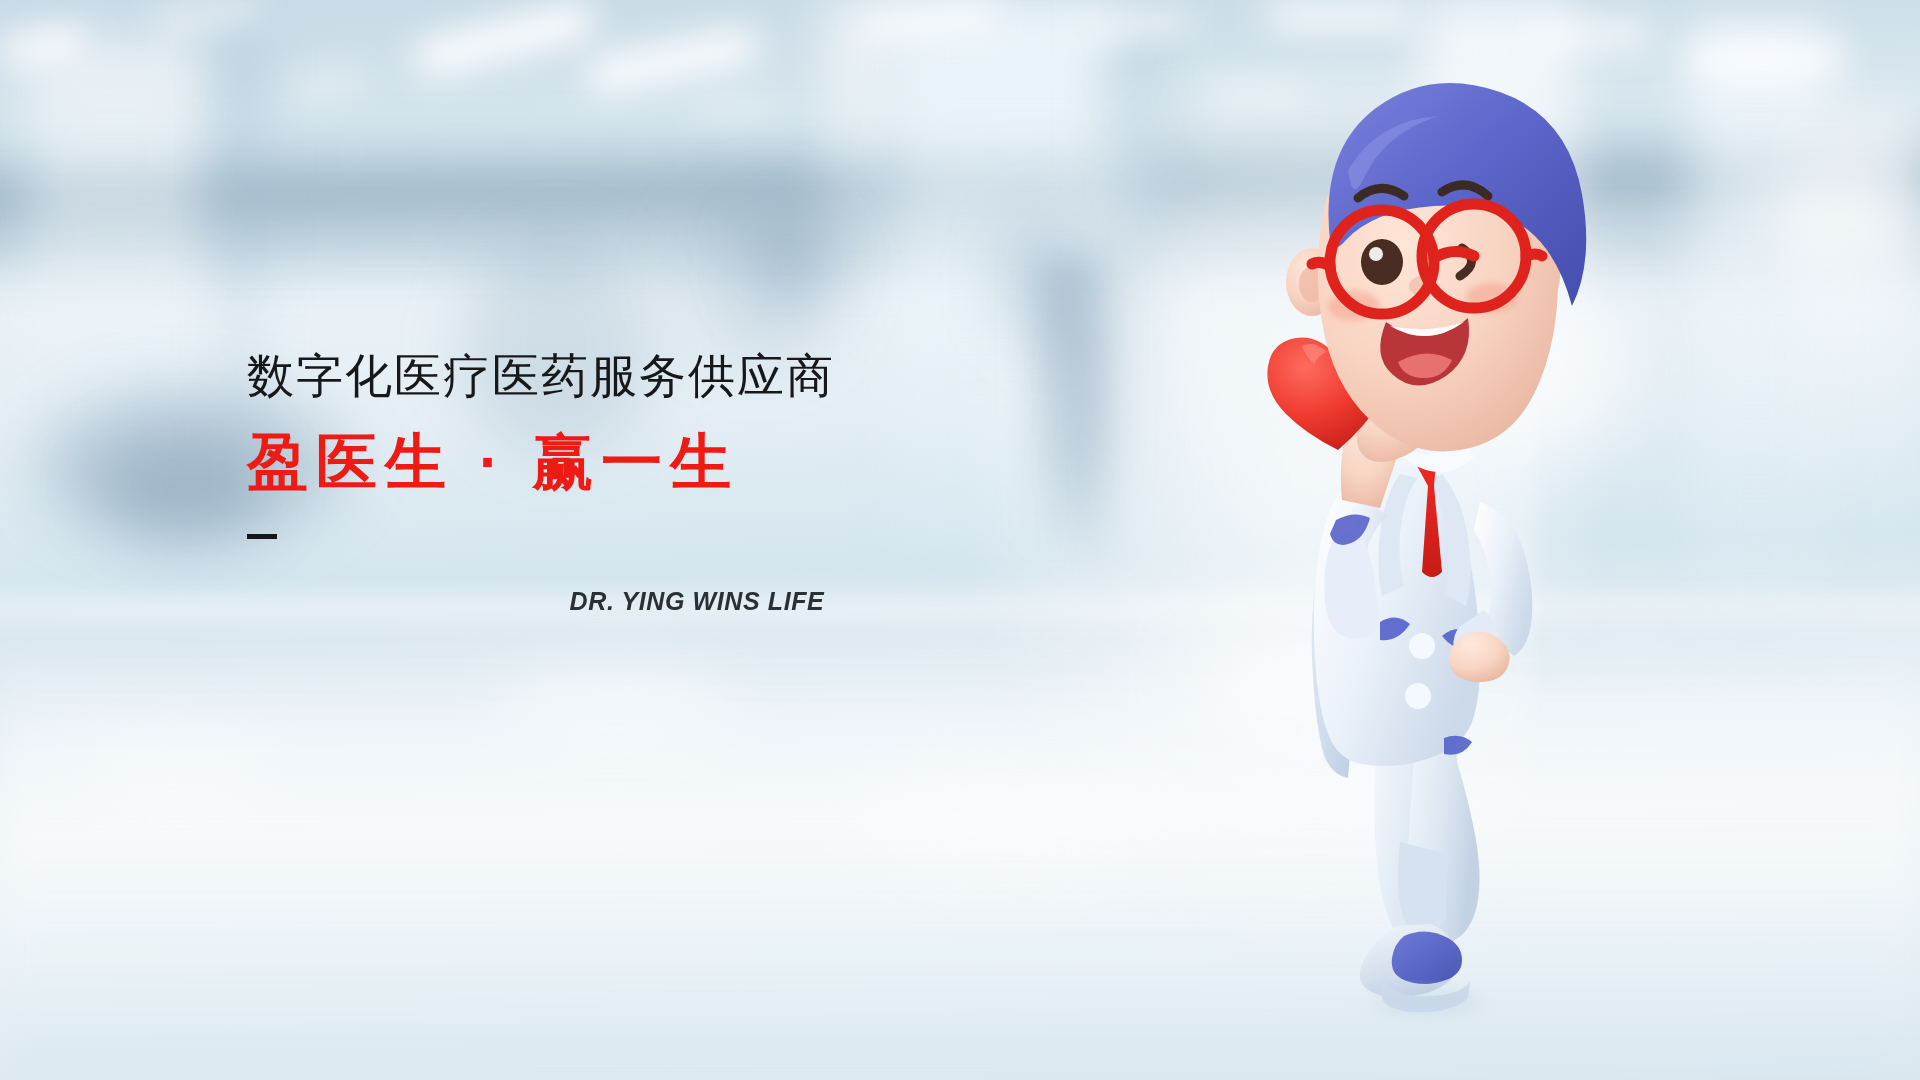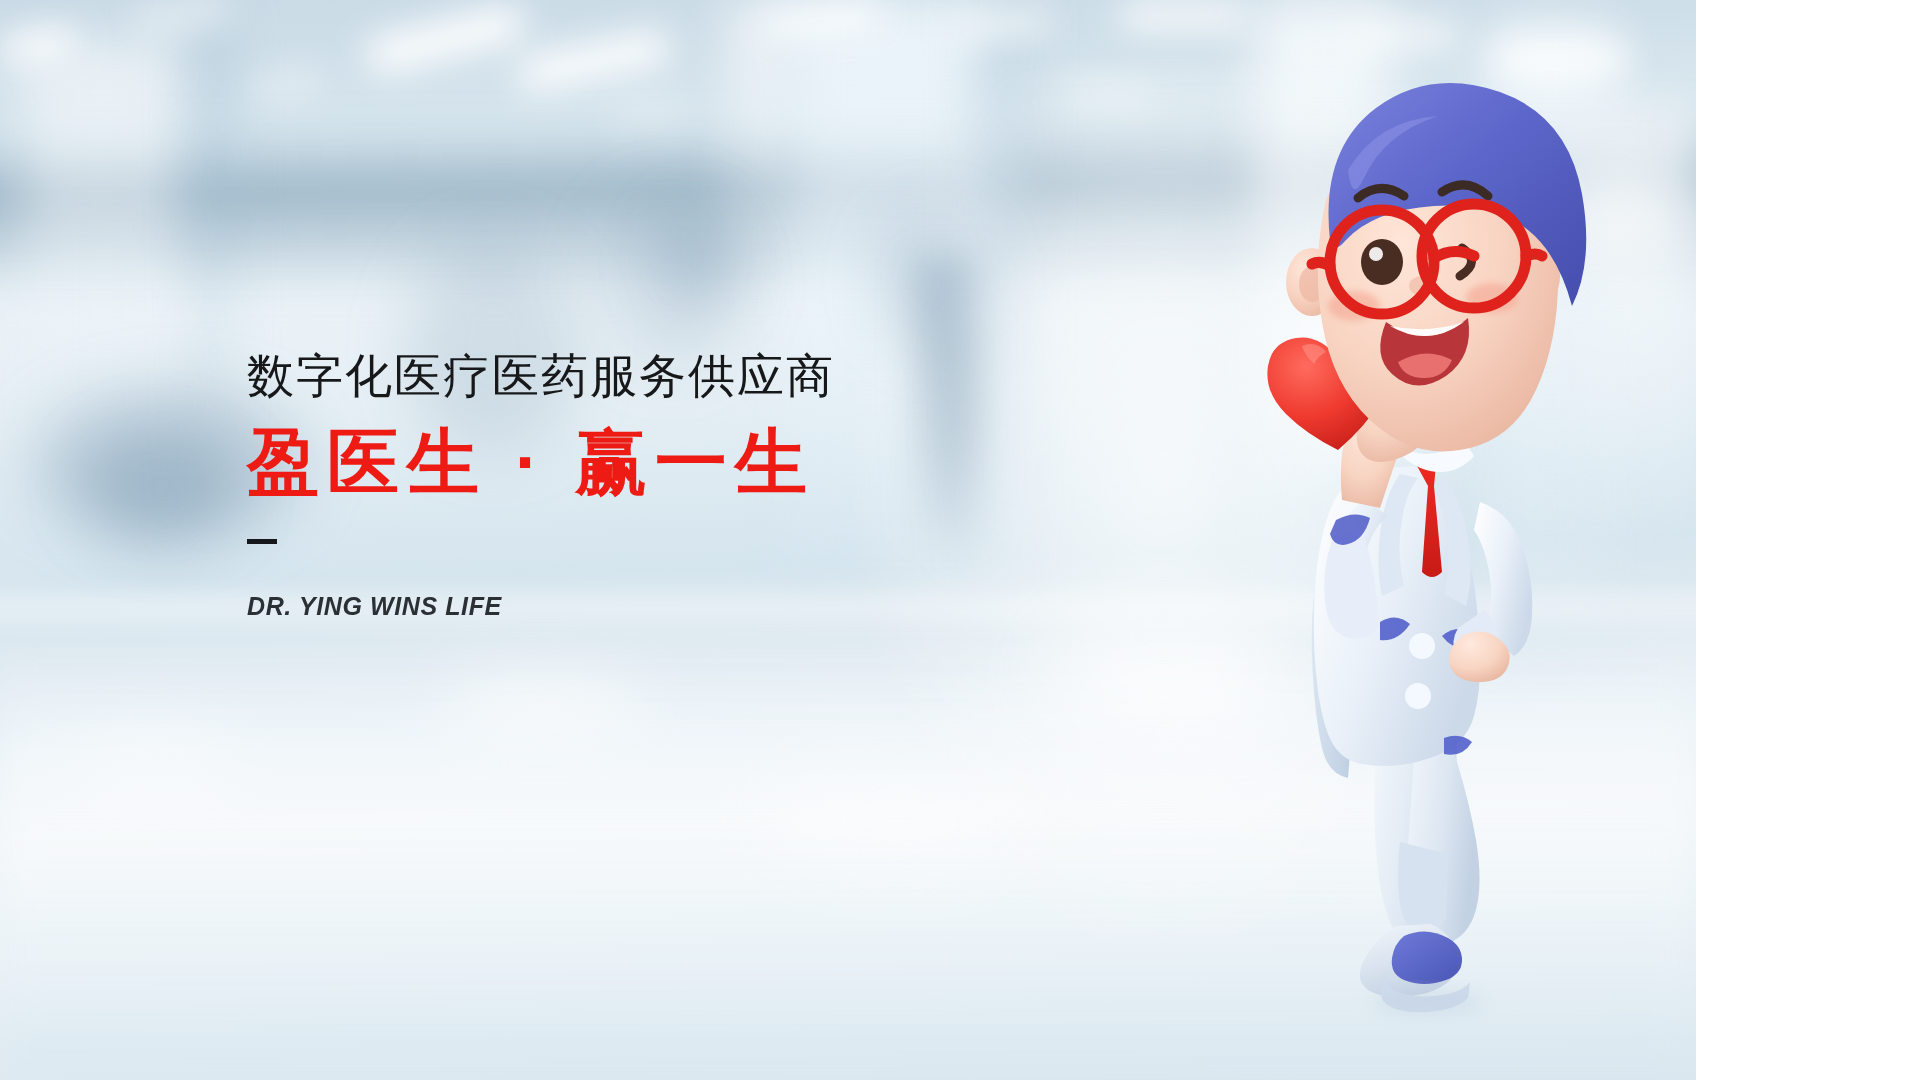--- a/index.html
+++ b/index.html
@@ -6,21 +6,21 @@
     margin: 0;
     padding: 0;
     background: #ffffff;
   }
   body {
     font-family: "Liberation Sans", "DejaVu Sans", sans-serif;
   }
 
   #banner {
     position: relative;
-    width: 1696px;
+    width: 1920px;
     height: 1080px;
     overflow: hidden;
     background: #fef9c3;
   }
 
   
   .bg-base {
     position: absolute;
     inset: 0;
     background:
@@ -187,22 +187,22 @@
   }
   .headline-cn {
     font-size: 47px;
     line-height: 1.1;
     letter-spacing: 2px;
     color: #17181a;
     font-weight: 400;
     white-space: nowrap;
   }
   .slogan-cn {
-    margin-top: 22px;
-    font-size: 72px;
+    margin-top: 28px;
+    font-size: 61px;
     line-height: 1.08;
     letter-spacing: 8px;
     color: #ee1b14;
     font-weight: 700;
     white-space: nowrap;
   }
   .divider {
     margin-top: 38px;
     width: 30px;
     height: 5px;
@@ -210,20 +210,21 @@
   }
   .sub-en {
     margin-top: 42px;
     font-size: 25px;
     line-height: 1.62;
     letter-spacing: 0.6px;
     color: #2b3035;
     font-style: italic;
     font-weight: 600;
     white-space: nowrap;
+    text-align: center;
   }
 
   
   .character {
     position: absolute;
     left: 1230px;
     top: 50px;
     width: 420px;
     height: 1000px;
   }

